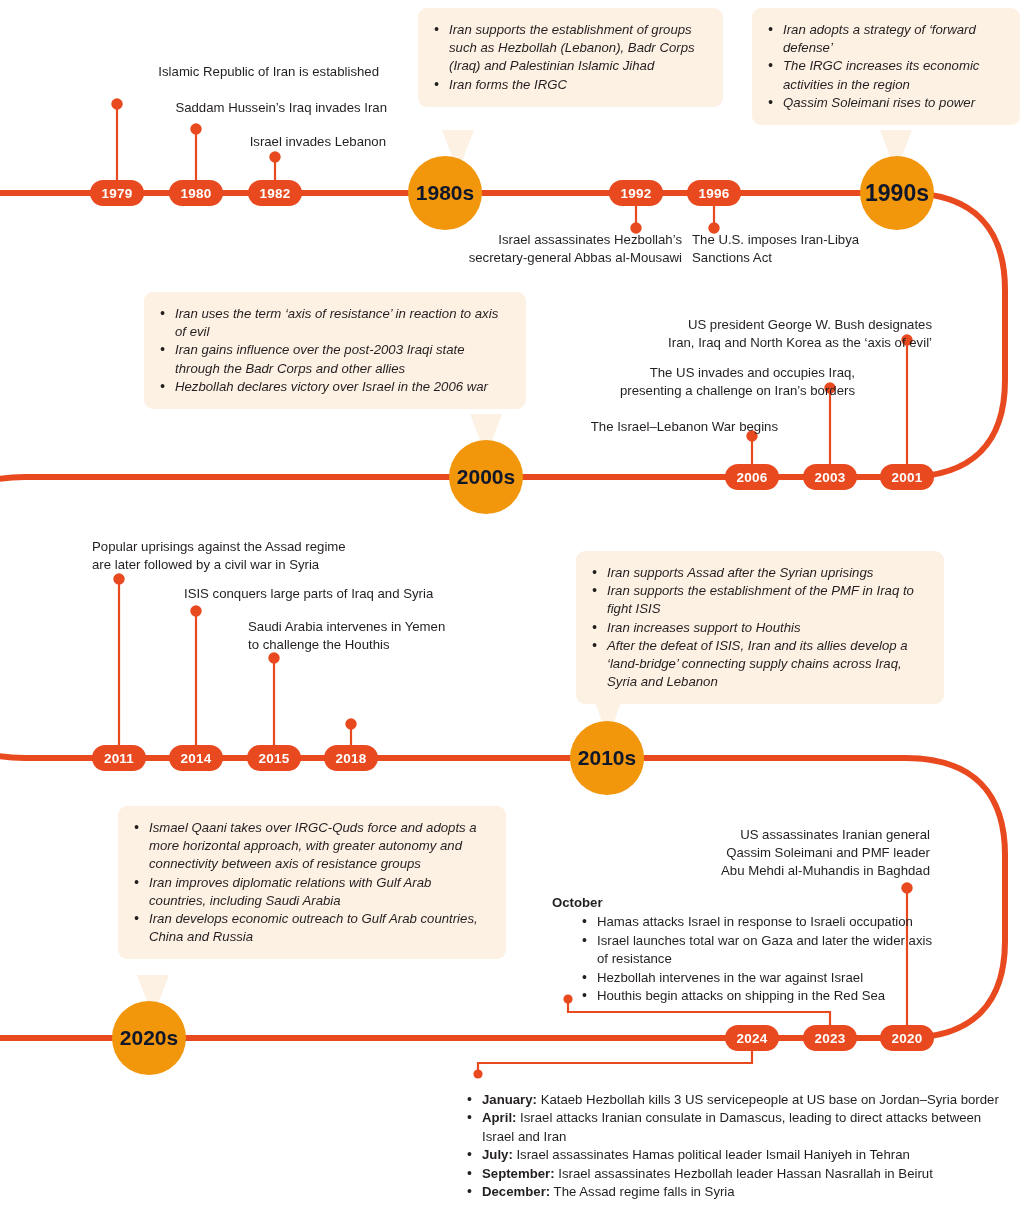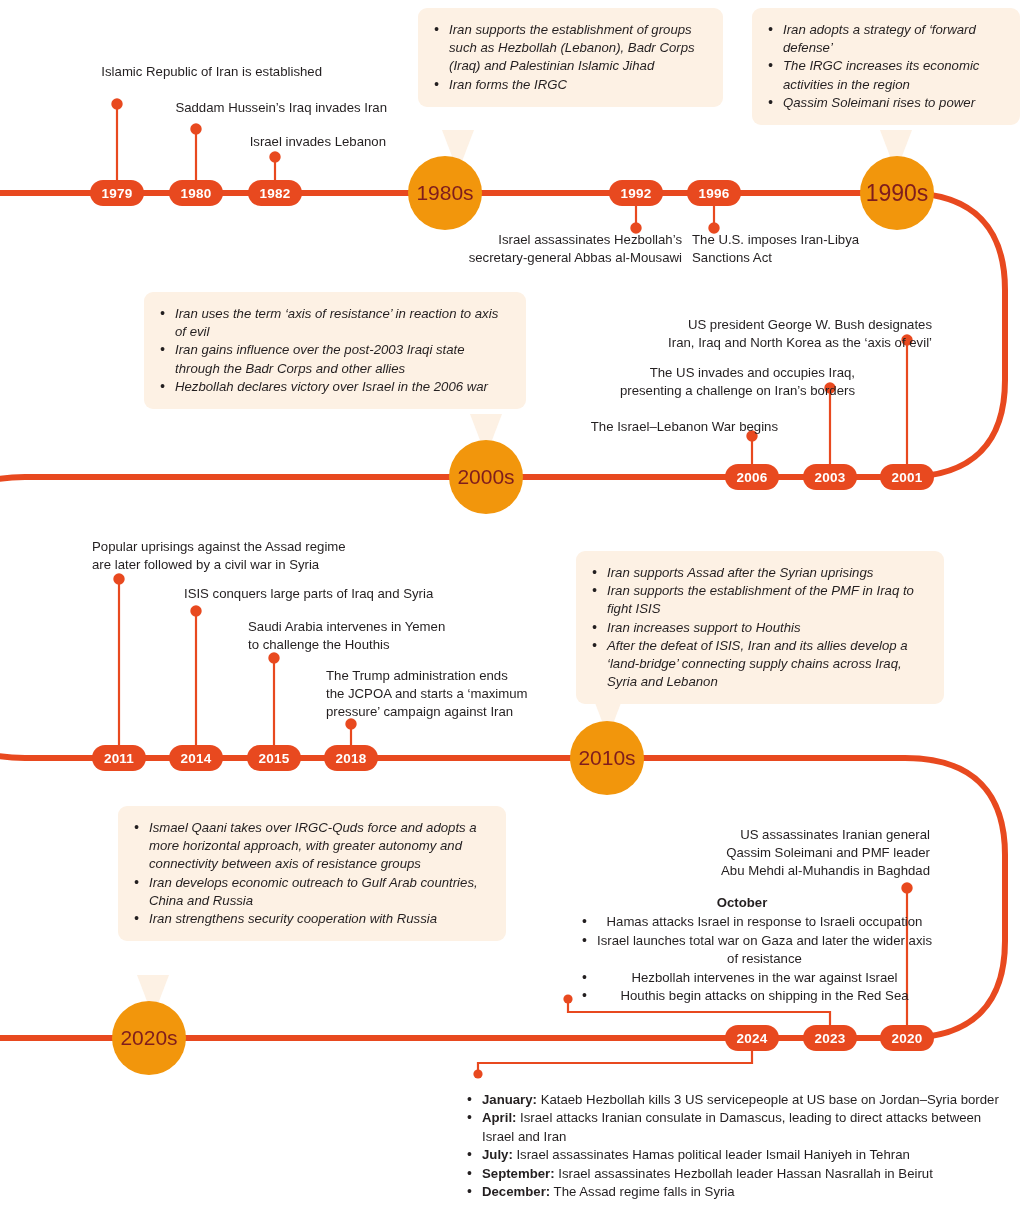--- a/index.html
+++ b/index.html
@@ -29,23 +29,23 @@
     display:flex; align-items:center; justify-content:center;
     z-index:6;
     white-space:nowrap;
   }
 
   
   .decade {
     position:absolute;
     border-radius:50%;
     background:#F2960C;
-    color:#7f1d1d;
+    color:#0f172a;
     display:flex; align-items:center; justify-content:center;
-    font-weight:normal;
+    font-weight:bold;
     z-index:7;
     white-space:nowrap;
   }
 
   
   .callout {
     position:absolute;
     background:#FDF1E4;
     border-radius:9px;
     z-index:4;
@@ -86,21 +86,21 @@
   }
   .monthlist ul { margin:12px; padding:0 0 0 18px; list-style:none; }
   .monthlist li { position:relative; }
   .monthlist li::before {
     content:"\2022";
     position:absolute; left:-15px; top:-1px; font-size:14px;
   }
   .monthlist b { font-weight:bold; }
 
   
-  .octblock { position:absolute; z-index:5; font-size:13.2px; line-height:18.4px;text-align:center; }
+  .octblock { position:absolute; z-index:5; font-size:13.2px; line-height:18.4px; }
   .octblock .octhead { font-weight:bold; margin-bottom:1px; }
   .octblock ul { margin:0; padding:0 0 0 18px; list-style:none; }
   .octblock li { position:relative;margin-left:27px; }
   .octblock li::before {
     content:"\2022";
     position:absolute; left:-15px; top:-1px; font-size:14px;
   }
 </style>
 </head>
 <body>
@@ -205,48 +205,45 @@
       <li>Iran supports Assad after the Syrian uprisings</li>
       <li>Iran supports the establishment of the PMF in Iraq to fight ISIS</li>
       <li>Iran increases support to Houthis</li>
       <li>After the defeat of ISIS, Iran and its allies develop a ‘land-bridge’ connecting supply chains across Iraq, Syria and Lebanon</li>
     </ul>
   </div>
 
   <div class="callout" style="left:118px; top:806px; width:388px;">
     <ul>
       <li>Ismael Qaani takes over IRGC-Quds force and adopts a more horizontal approach, with greater autonomy and connectivity between axis of resistance groups</li>
+      <li>Iran improves diplomatic relations with Gulf Arab countries, including Saudi Arabia</li>
       <li>Iran develops economic outreach to Gulf Arab countries, China and Russia</li>
-      <li>Iran strengthens security cooperation with Russia</li>
-    </ul>
-  </div>
-
-  <div class="note right" style="left:0px; top:63px; width:322px;">Islamic Republic of Iran is established</div>
+    </ul>
+  </div>
+
+  <div class="note right" style="left:0px; top:63px; width:379px;">Islamic Republic of Iran is established</div>
   <div class="note right" style="left:60px; top:99px; width:327px;">Saddam Hussein’s Iraq invades Iran</div>
   <div class="note right" style="left:140px; top:133px; width:246px;">Israel invades Lebanon</div>
 
   <div class="note right" style="left:400px; top:231px; width:282px;">Israel assassinates Hezbollah’s
 secretary-general Abbas al-Mousawi</div>
   <div class="note left" style="left:692px; top:231px; width:230px;">The U.S. imposes Iran-Libya
 Sanctions Act</div>
 
   <div class="note right" style="left:600px; top:316px; width:332px;">US president George W. Bush designates
 Iran, Iraq and North Korea as the ‘axis of evil’</div>
   <div class="note right" style="left:560px; top:364px; width:295px;">The US invades and occupies Iraq,
 presenting a challenge on Iran’s borders</div>
   <div class="note right" style="left:500px; top:418px; width:278px;">The Israel–Lebanon War begins</div>
 
   <div class="note left" style="left:92px; top:538px; width:330px;">Popular uprisings against the Assad regime
 are later followed by a civil war in Syria</div>
   <div class="note left" style="left:172px; top:585px; width:320px;margin-left:12px;">ISIS conquers large parts of Iraq and Syria</div>
   <div class="note left" style="left:248px; top:618px; width:300px;">Saudi Arabia intervenes in Yemen
 to challenge the Houthis</div>
-  <div class="note left" style="left:326px; top:667px; width:240px;">The Trump administration ends
-the JCPOA and starts a ‘maximum
-pressure’ campaign against Iran</div>
 
   <div class="note right" style="left:640px; top:826px; width:290px;">US assassinates Iranian general
 Qassim Soleimani and PMF leader
 Abu Mehdi al-Muhandis in Baghdad</div>
 
   <div class="octblock" style="left:552px; top:894px; width:380px;">
     <div class="octhead">October</div>
     <ul>
       <li>Hamas attacks Israel in response to Israeli occupation</li>
       <li>Israel launches total war on Gaza and later the wider axis of resistance</li>

